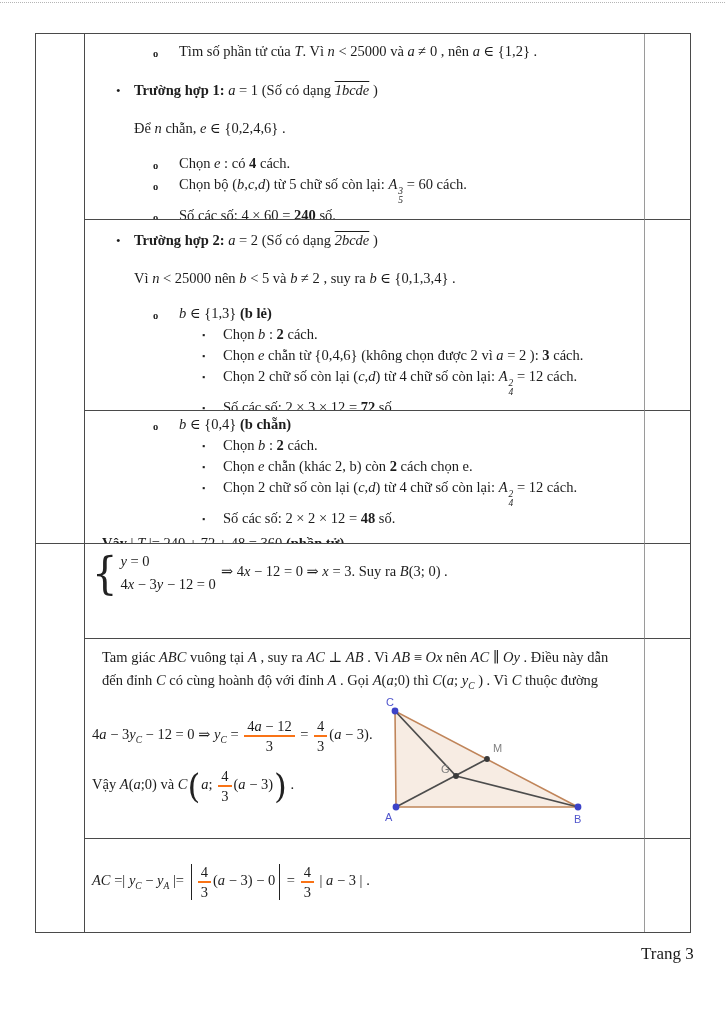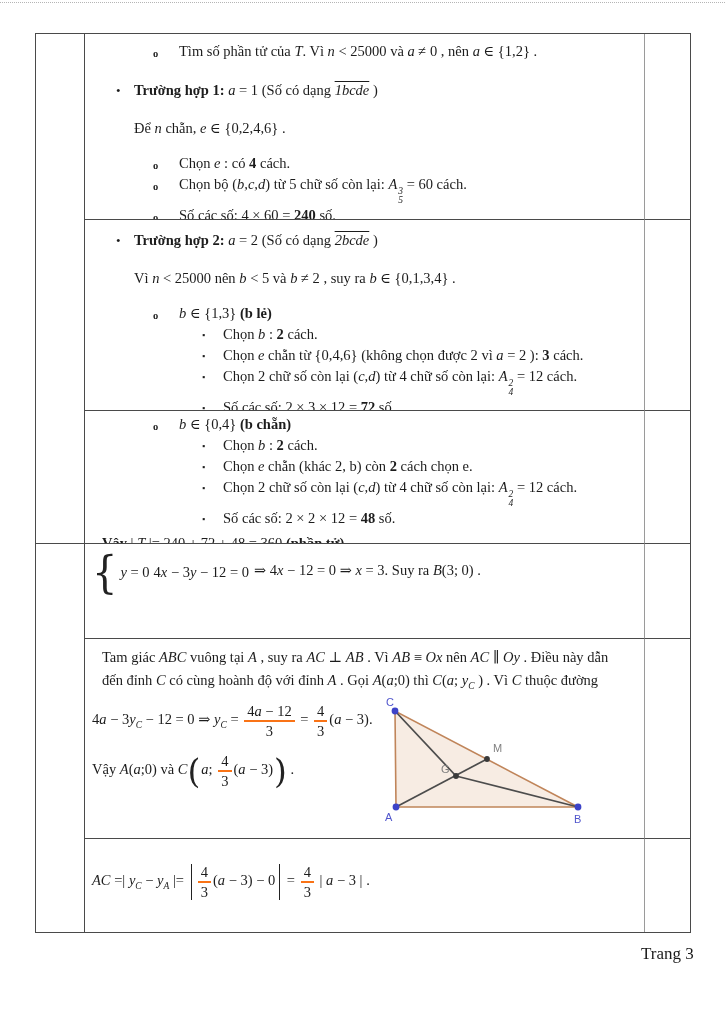--- a/index.html
+++ b/index.html
@@ -36,37 +36,37 @@
   .lvl2  { padding-left:94px; }
   .lvl3  { padding-left:138px; }
   .bullet { position:absolute; }
   .lvl1 .bullet { left:31px; }
   .lvl2 .bullet { left:68px; }
   .lvl3 .bullet { left:117px; }
   .bl-disc { font-size:13px; top:0; }
   .bl-o    { font-size:10.5px; font-weight:bold; top:2px; }
   .bl-sq   { font-size:8.5px; top:1px; }
 
-  .g2{margin-top:2px}.g4{margin-top:4px}.g8{margin-top:5px}
+  .g2{margin-top:2px}.g4{margin-top:4px}.g8{margin-top:20px}
   .g11{margin-top:17px}.g13{margin-top:13px}.g14{margin-top:14px}.g18{margin-top:18px}
 
   .m-n{} .m-b{font-weight:bold} .m-i{font-style:italic}
   .m-over { font-style:italic; text-decoration:overline; }
   .m-subs { font-size:9.5px; font-style:italic; vertical-align:-4px; }
   .m-ss { display:inline-flex; flex-direction:column; font-size:9.5px; line-height:9px;
           font-style:italic; vertical-align:-5px; margin-left:1px; }
   .m-frac { display:inline-flex; flex-direction:column; align-items:center;
             vertical-align:middle; margin:0 2px; line-height:16px; }
   .m-frac .num { padding:0 3px 1px; border-bottom:2px solid #f97316;text-align:center; }
   .m-frac .den { padding:1px 3px 0; }
   .m-sys { display:inline-flex; align-items:center; vertical-align:middle; margin-right:5px; }
   .m-brace { display:inline-block; font-size:40px; line-height:1; margin-right:3px;
              transform:scaleY(1.12); transform-origin:center; color:#222;
              font-family:"DejaVu Serif",serif; font-weight:400; }
-  .m-syslines { display:inline-flex; flex-direction:row; gap:4px; line-height:19px; }
+  .m-syslines { display:inline-flex; flex-direction:column; gap:4px; line-height:19px; }
   .m-big { display:inline-flex; align-items:center; vertical-align:middle; }
   .m-bigp { display:inline-block; font-size:33px; line-height:1; transform:scaleY(1.04);
             color:#222; font-family:"DejaVu Serif",serif; }
   .m-tallbar { width:1px; align-self:stretch; background:#222; margin:0 3px; }
   .m-biginner { padding:0 1px; }
 
   .figure { position:absolute; left:298px; top:58px; width:212px; height:136px; }
   .figure svg { width:100%; height:100%; }
   .figure text { font-family:"Liberation Sans","DejaVu Sans",sans-serif; font-size:11px; }
   .vlab { fill:var(--c-vertex_label,#5055cc); }

